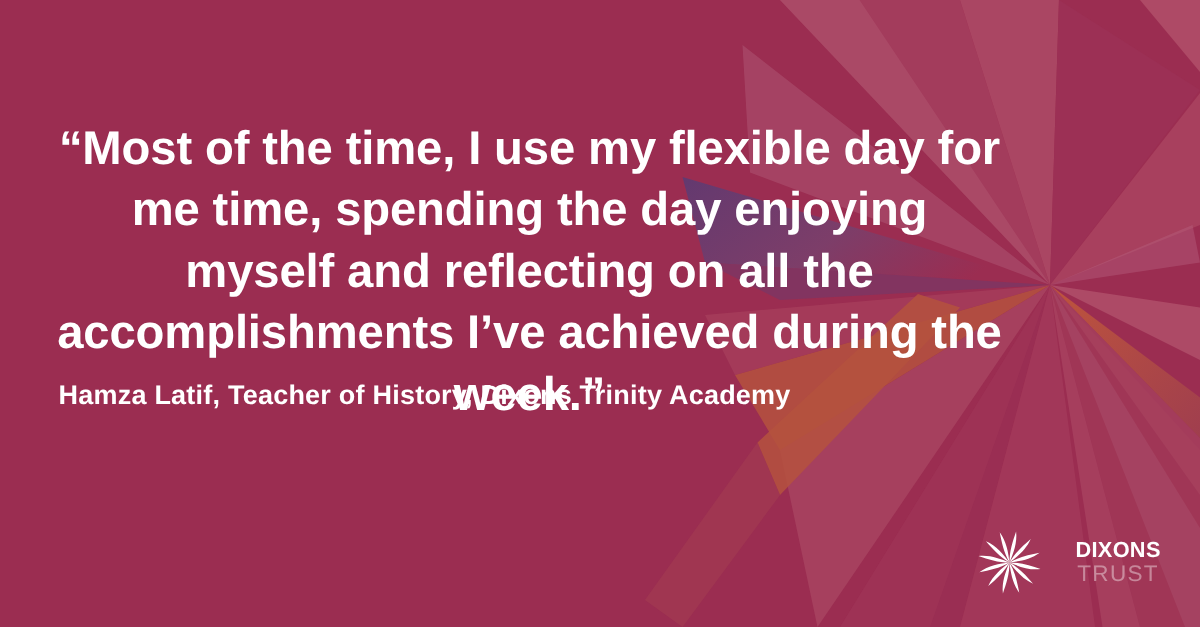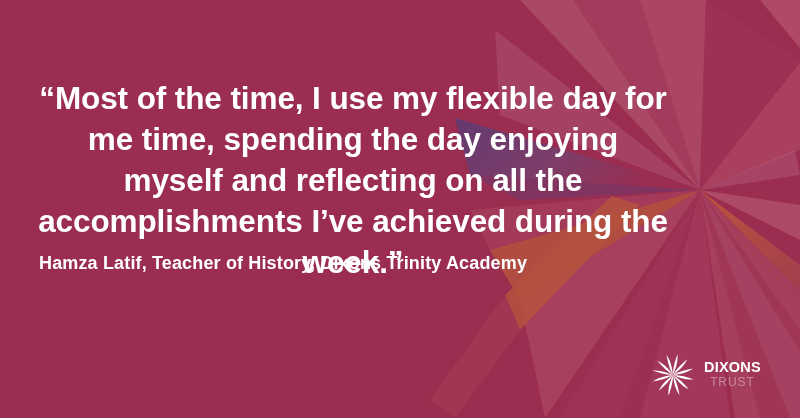--- a/index.html
+++ b/index.html
@@ -60,21 +60,21 @@
 
   
   #logo {
     position: absolute;
     left: 651px;
     top: 351px;
     width: 136px;
     height: 48px;
     display: flex;
     align-items: center;
-    gap: 9px;
+    gap: 22px;
   }
   #logo-mark {
     width: 44px;
     height: 44px;
     flex: 0 0 44px;
   }
   #logo-wordmark {
     display: flex;
     flex-direction: column;
     justify-content: center;
@@ -84,21 +84,21 @@
     font-family: "Liberation Sans", sans-serif;
     font-weight: bold;
     font-size: 14.5px;
     letter-spacing: 0.2px;
     color: #ffffff;
     line-height: 15.5px;
   }
   .logo-line.trust {
     color: rgba(255,255,255,0.40);
     font-weight: normal;
-    font-size: 12px;
+    font-size: 15px;
     letter-spacing: 0.9px;
     margin-top: 0px;
   }
 </style>
 </head>
 <body>
 
 <div id="card">
 
   <svg id="bg-art" viewBox="0 0 800 418" preserveAspectRatio="none" aria-hidden="true">

